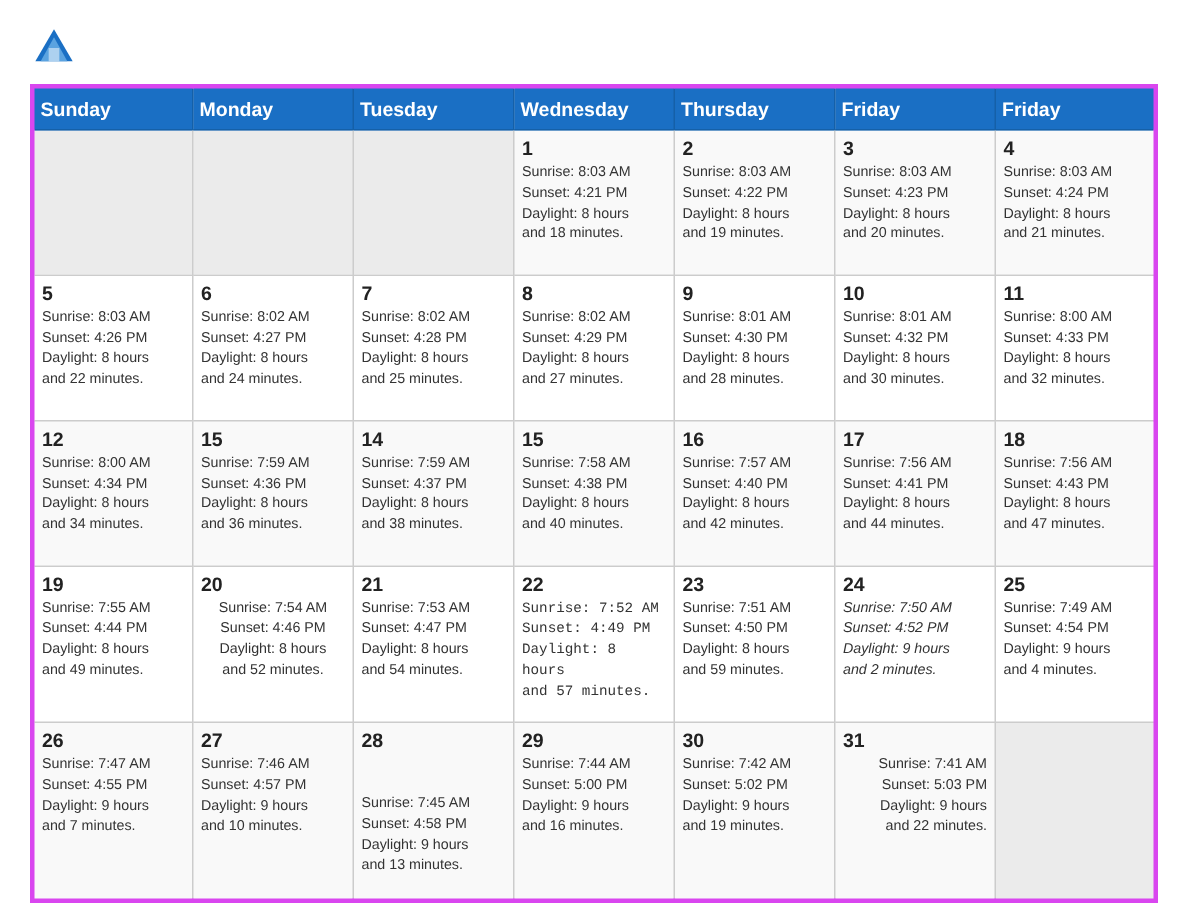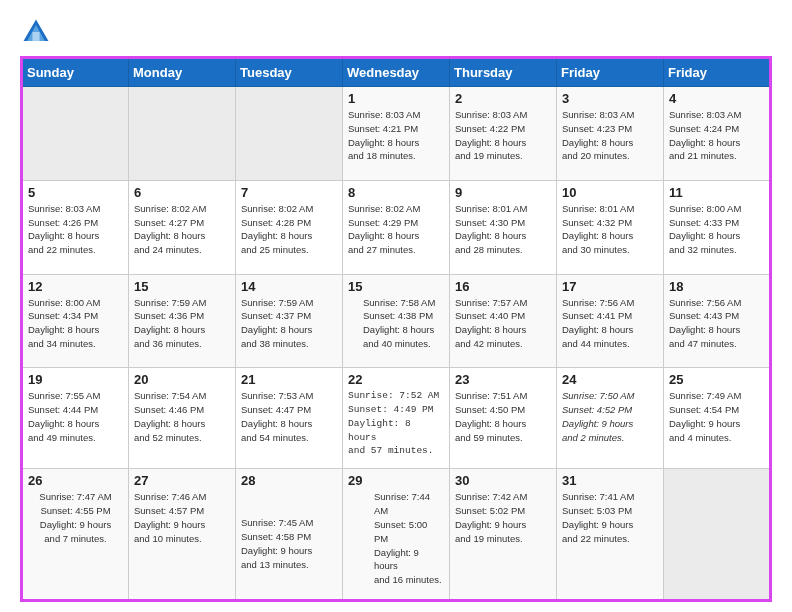--- a/index.html
+++ b/index.html
@@ -241,21 +241,21 @@
           </td>
           <td>
             <div class="day-number">14</div>
             <div class="day-info" style="white-space: pre-line;">Sunrise: 7:59 AM
 Sunset: 4:37 PM
 Daylight: 8 hours
 and 38 minutes.</div>
           </td>
           <td>
             <div class="day-number">15</div>
-            <div class="day-info" style="white-space: pre-line; margin-left: 15px;">Sunrise: 7:58 AM
+            <div class="day-info" style="white-space: pre-line;">Sunrise: 7:58 AM
 Sunset: 4:38 PM
 Daylight: 8 hours
 and 40 minutes.</div>
           </td>
           <td>
             <div class="day-number">16</div>
             <div class="day-info" style="white-space: pre-line;">Sunrise: 7:57 AM
 Sunset: 4:40 PM
 Daylight: 8 hours
 and 42 minutes.</div>
@@ -278,21 +278,21 @@
         <tr>
           <td>
             <div class="day-number">19</div>
             <div class="day-info" style="white-space: pre-line;">Sunrise: 7:55 AM
 Sunset: 4:44 PM
 Daylight: 8 hours
 and 49 minutes.</div>
           </td>
           <td>
             <div class="day-number">20</div>
-            <div class="day-info" style="white-space: pre-line;">Sunrise: 7:54 AM
+            <div class="day-info" style="white-space: pre-line; text-align: center;">Sunrise: 7:54 AM
 Sunset: 4:46 PM
 Daylight: 8 hours
 and 52 minutes.</div>
           </td>
           <td>
             <div class="day-number">21</div>
             <div class="day-info" style="white-space: pre-line;">Sunrise: 7:53 AM
 Sunset: 4:47 PM
 Daylight: 8 hours
 and 54 minutes.</div>
@@ -322,56 +322,56 @@
             <div class="day-number">25</div>
             <div class="day-info" style="white-space: pre-line;">Sunrise: 7:49 AM
 Sunset: 4:54 PM
 Daylight: 9 hours
 and 4 minutes.</div>
           </td>
         </tr>
         <tr>
           <td>
             <div class="day-number">26</div>
-            <div class="day-info" style="white-space: pre-line; text-align: center;">Sunrise: 7:47 AM
+            <div class="day-info" style="white-space: pre-line;">Sunrise: 7:47 AM
 Sunset: 4:55 PM
 Daylight: 9 hours
 and 7 minutes.</div>
           </td>
           <td>
             <div class="day-number">27</div>
             <div class="day-info" style="white-space: pre-line;">Sunrise: 7:46 AM
 Sunset: 4:57 PM
 Daylight: 9 hours
 and 10 minutes.</div>
           </td>
           <td>
             <div class="day-number">28</div>
             <div class="day-info" style="white-space: pre-line; margin-top: 28px;">Sunrise: 7:45 AM
 Sunset: 4:58 PM
 Daylight: 9 hours
 and 13 minutes.</div>
           </td>
           <td>
             <div class="day-number">29</div>
-            <div class="day-info" style="white-space: pre-line; margin-left: 26px;">Sunrise: 7:44 AM
+            <div class="day-info" style="white-space: pre-line;">Sunrise: 7:44 AM
 Sunset: 5:00 PM
 Daylight: 9 hours
 and 16 minutes.</div>
           </td>
           <td>
             <div class="day-number">30</div>
             <div class="day-info" style="white-space: pre-line;">Sunrise: 7:42 AM
 Sunset: 5:02 PM
 Daylight: 9 hours
 and 19 minutes.</div>
           </td>
           <td>
             <div class="day-number">31</div>
-            <div class="day-info" style="white-space: pre-line;">Sunrise: 7:41 AM
+            <div class="day-info" style="white-space: pre-line; text-align: right;">Sunrise: 7:41 AM
 Sunset: 5:03 PM
 Daylight: 9 hours
 and 22 minutes.</div>
           </td>
           <td class="empty"></td>
         </tr>
       </tbody>
   </table>
 </div>
 

